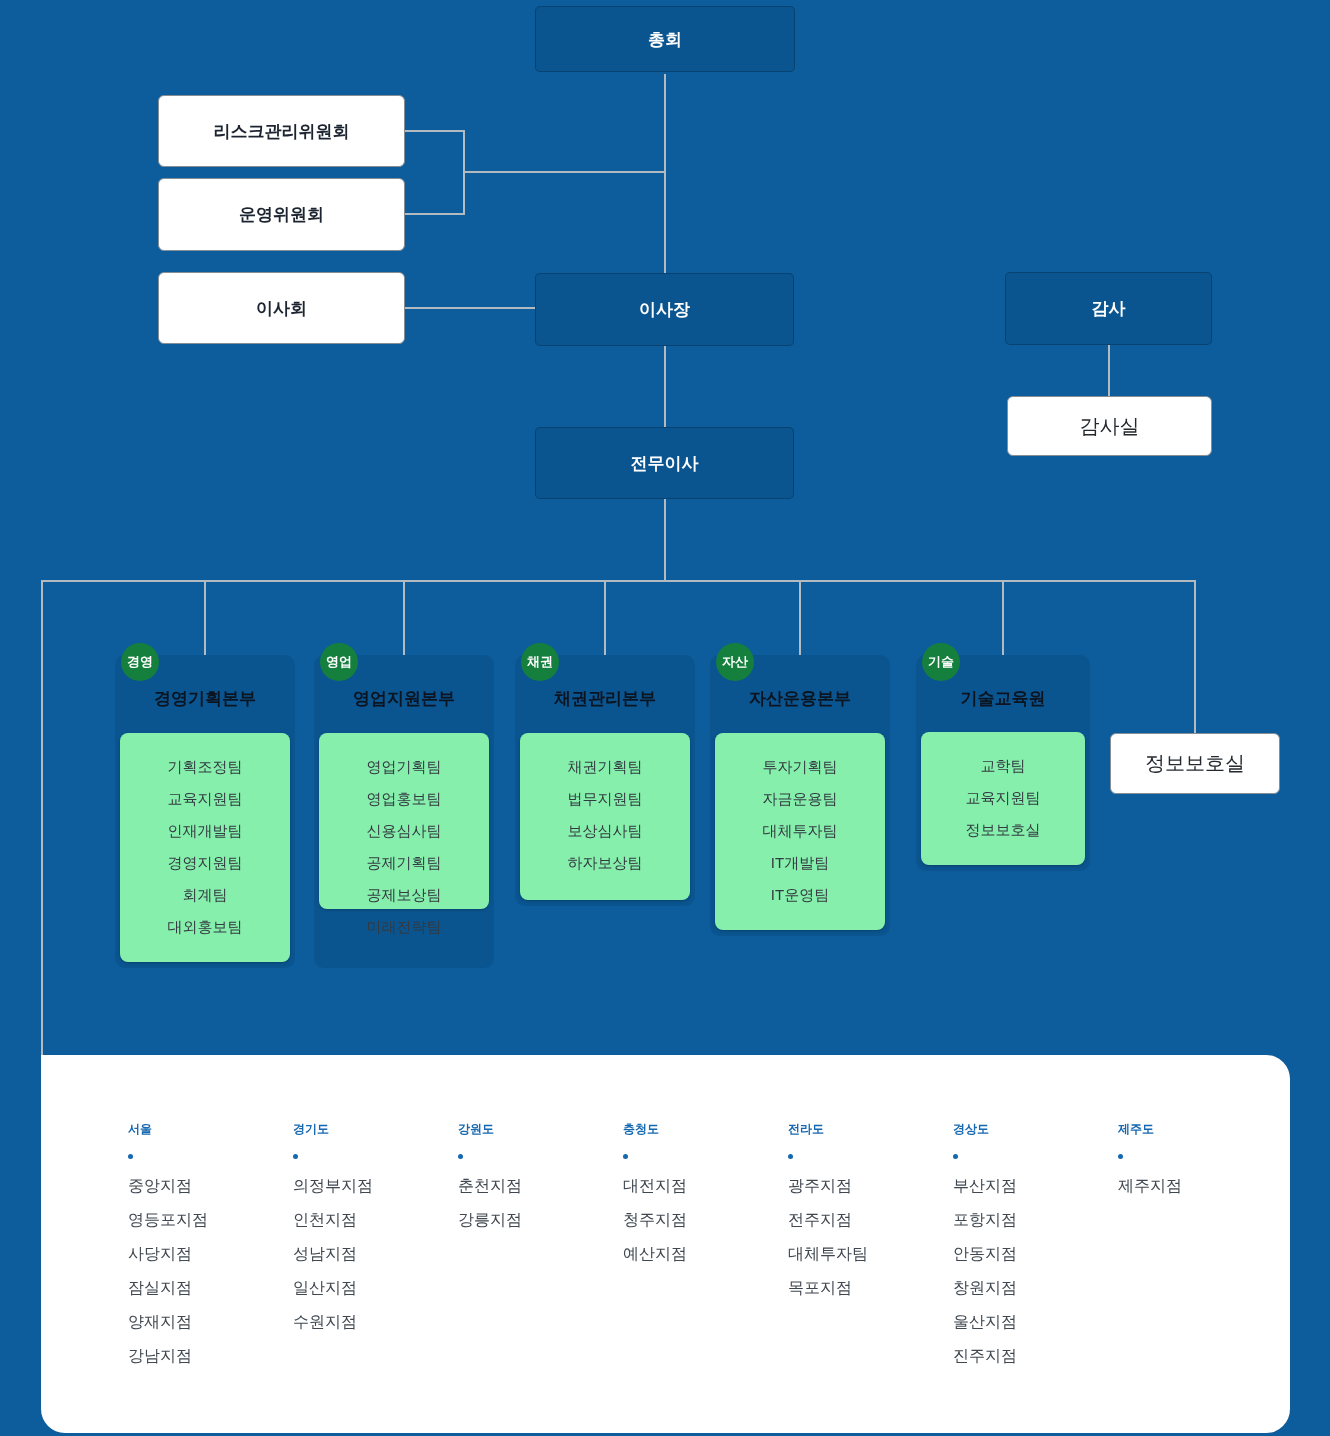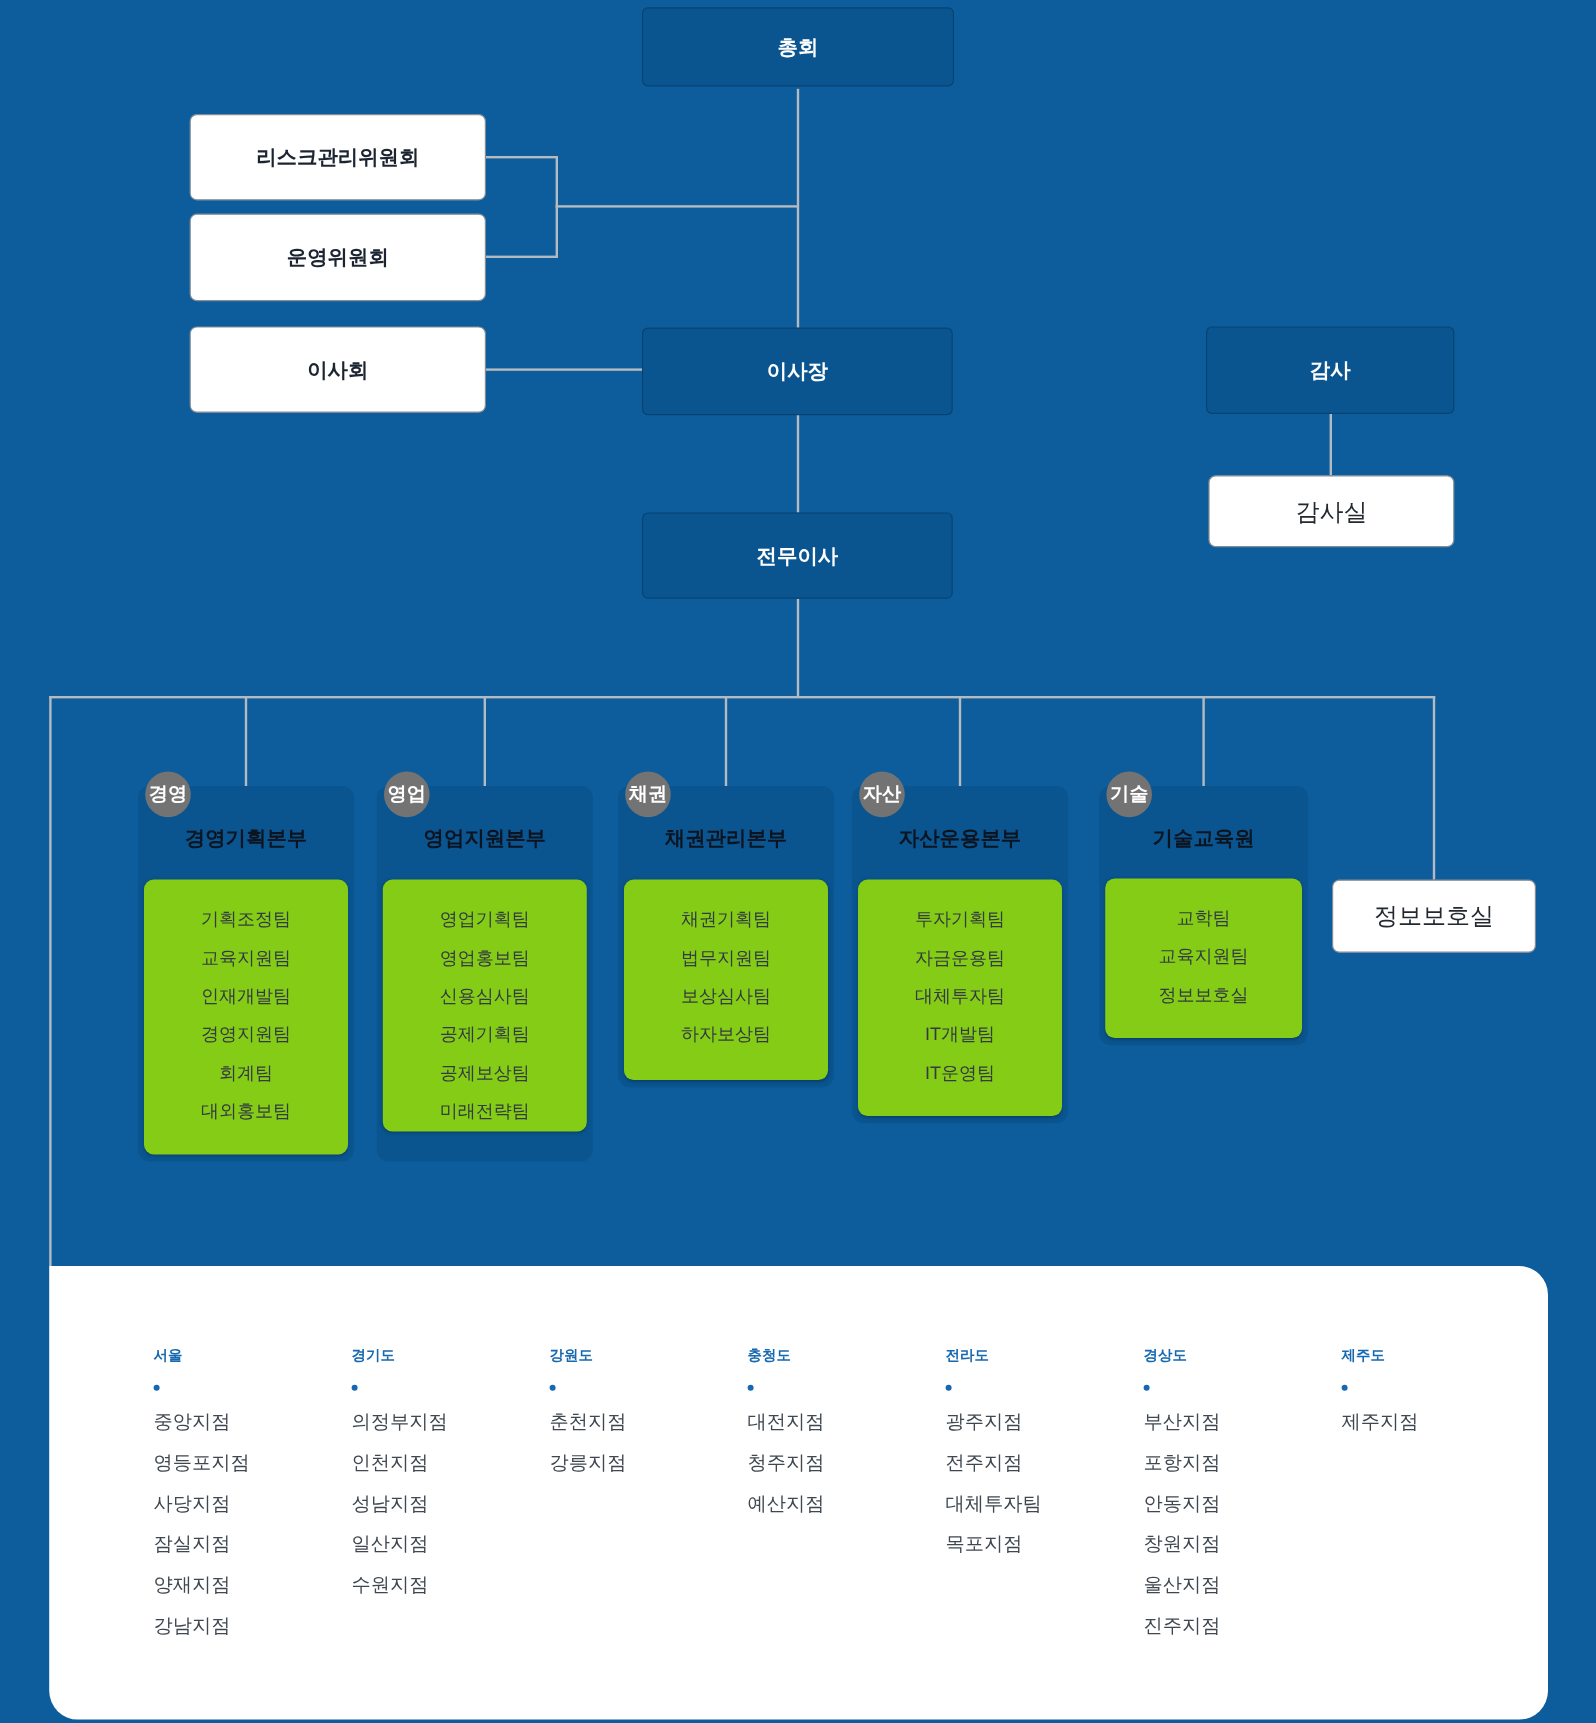--- a/index.html
+++ b/index.html
@@ -38,32 +38,32 @@
   
   .panel{
     position:absolute;
     background:#0a5590;
     border-radius:10px;
     box-sizing:border-box;
   }
   .badge{
     position:absolute;left:6px;top:-12px;
     width:38px;height:38px;border-radius:50%;
-    background:#737373;
-    color:#fff;font-size:16px;font-weight:bold;
+    background:#15803d;
+    color:#fff;font-size:13px;font-weight:bold;
     display:flex;align-items:center;justify-content:center;
   }
   .dept-title{
     position:absolute;left:0;right:0;top:32px;
     text-align:center;
     color:#0c1420;font-size:17px;font-weight:bold;
   }
   .card{
     position:absolute;left:5px;top:78px;
-    background:#84cc16;border-radius:8px;
+    background:#86efac;border-radius:8px;
     box-shadow:0 1px 3px rgba(0,0,0,0.25);
     box-sizing:border-box;
     padding-top:18px;
   }
   .card ul{list-style:none;margin:0;padding:0;}
   .card li{
     line-height:32px;font-size:15px;color:#333a41;
     text-align:center;white-space:nowrap;
   }
   
@@ -142,21 +142,21 @@
         <li>대외홍보팀</li>
       </ul>
     </div>
   </div>
 
   <div class="panel" style="left:314px;top:655px;width:180px;height:313px;">
     <div class="badge">
       <span>영업</span>
     </div>
     <div class="dept-title">영업지원본부</div>
-    <div class="card" style="width:170px;height:210px;">
+    <div class="card" style="width:170px;height:176px;">
       <ul>
         <li>영업기획팀</li>
         <li>영업홍보팀</li>
         <li>신용심사팀</li>
         <li>공제기획팀</li>
         <li>공제보상팀</li>
         <li>미래전략팀</li>
       </ul>
     </div>
   </div>

